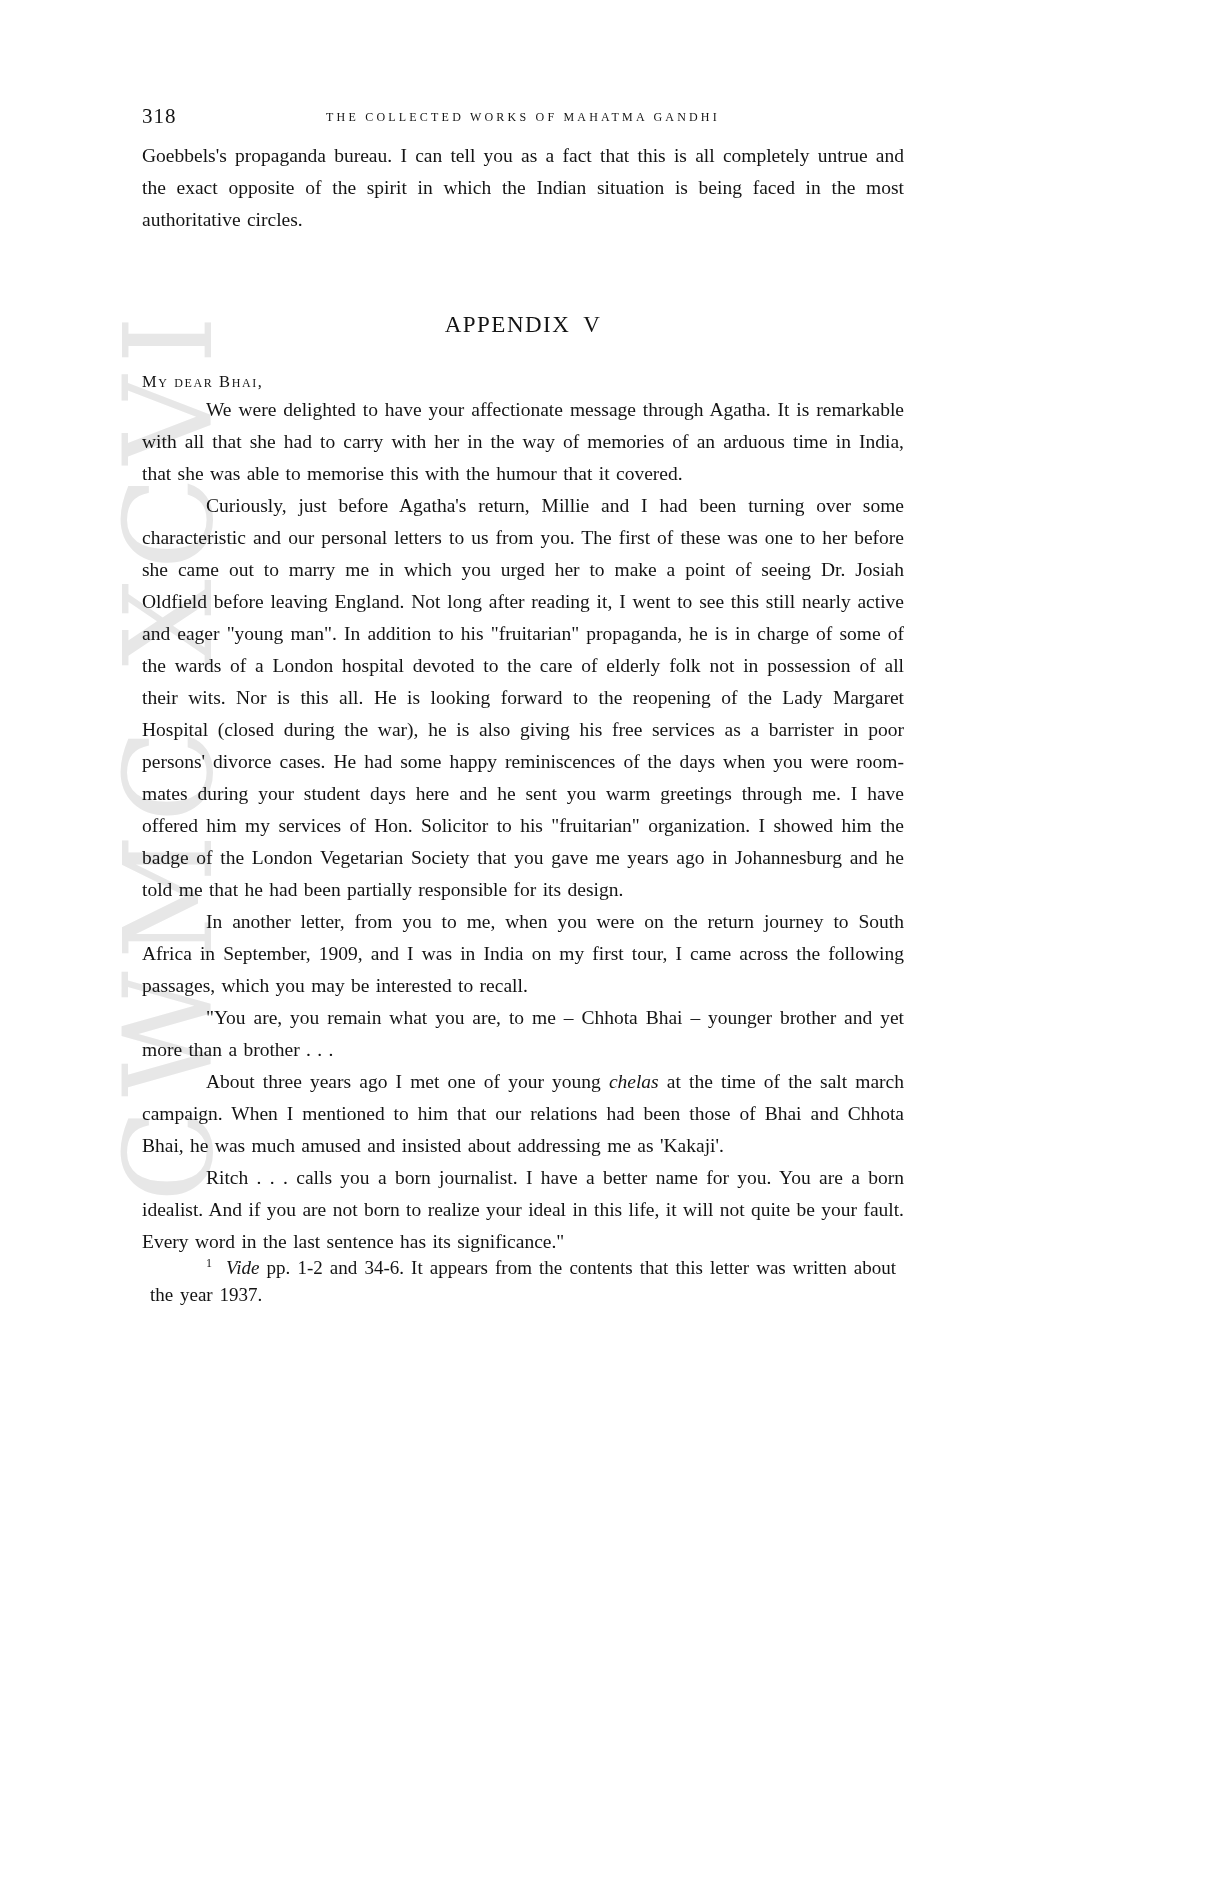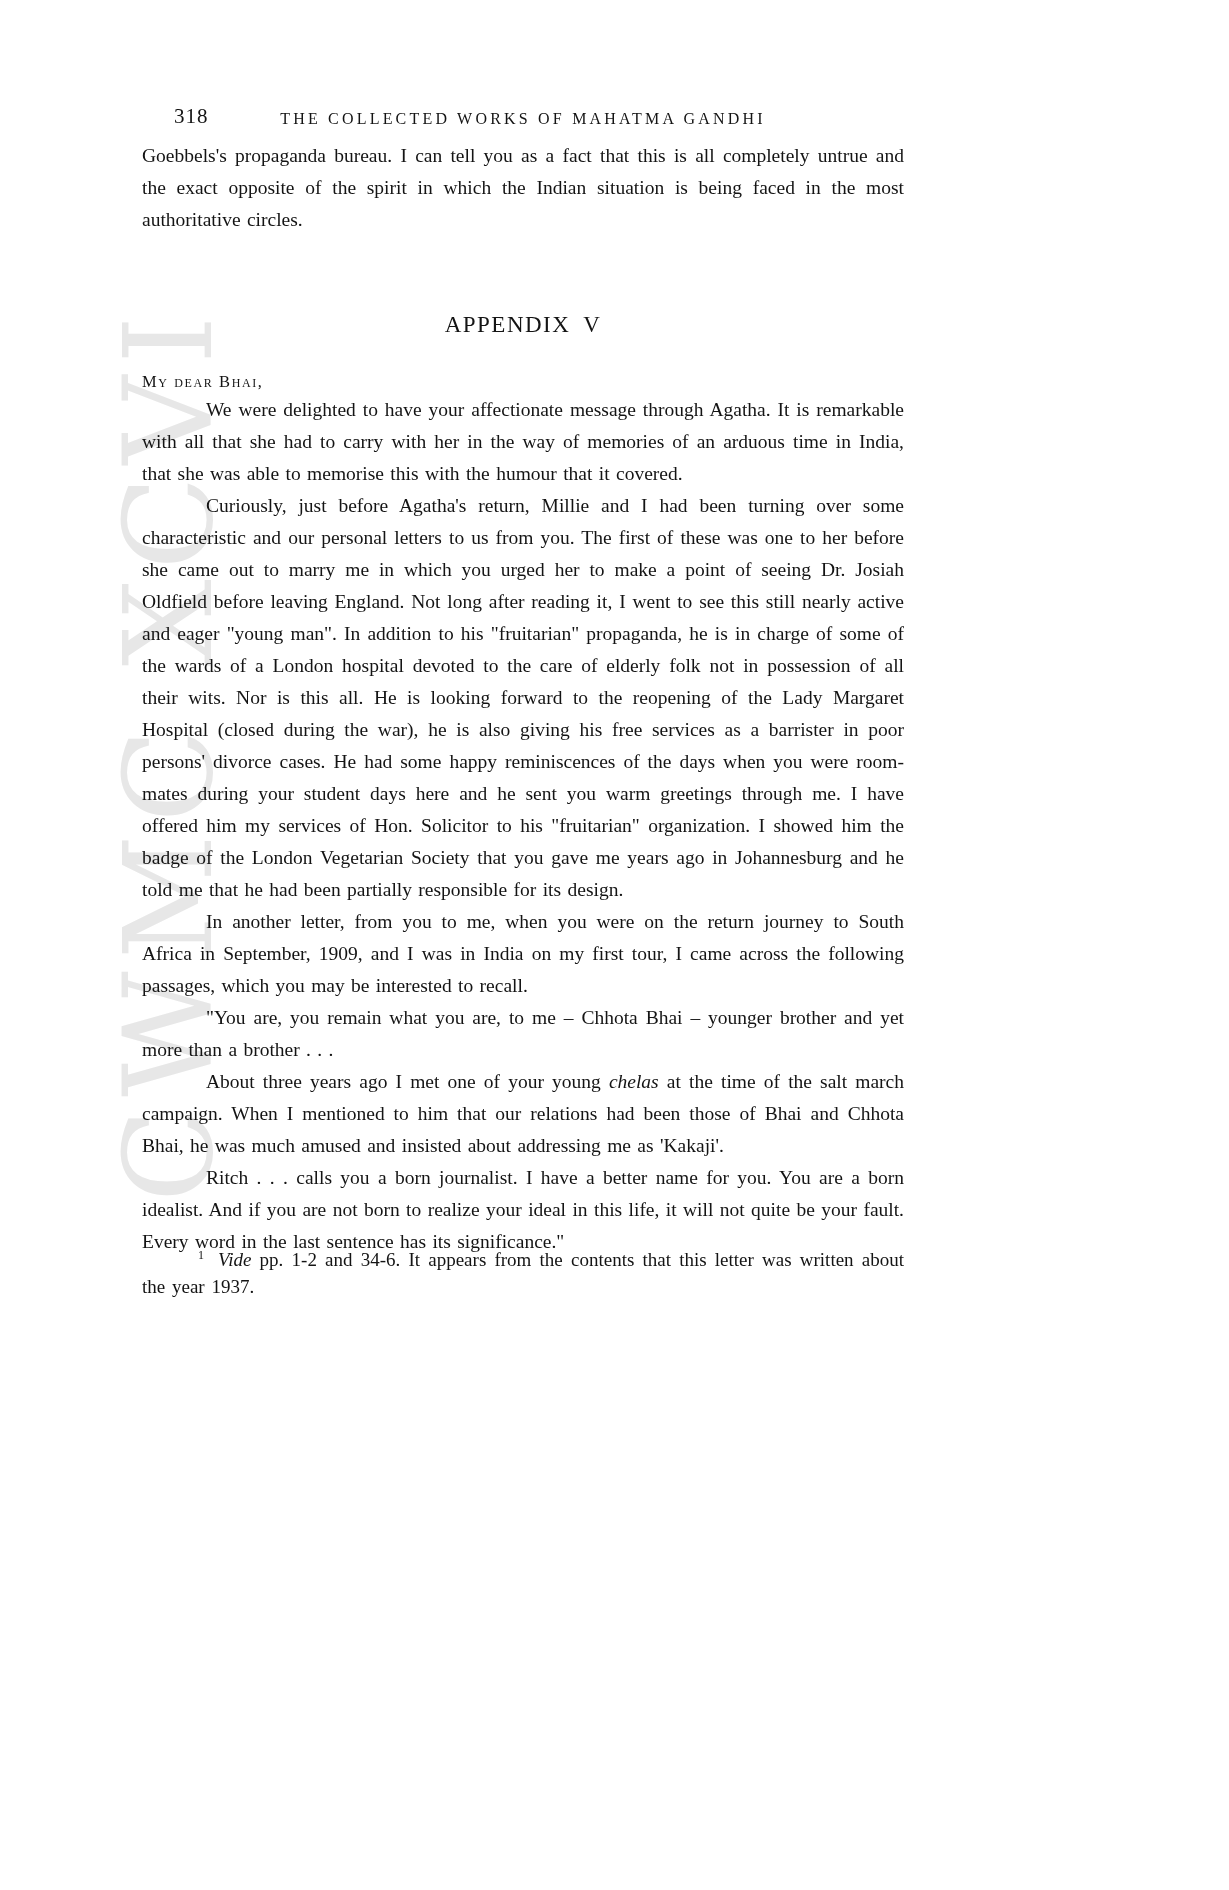--- a/index.html
+++ b/index.html
@@ -43,28 +43,27 @@
     width: 762px;
     height: 30px;
     z-index: 1;
   }
   .page-number {
     position: absolute;
     left: 0;
     top: 0;
     font-size: 21px;
     letter-spacing: 1px;
-    margin-left: 32px;
   }
   .running-title {
     position: absolute;
     left: 50%;
     top: 6px;
     transform: translateX(-50%);
-    font-size: 16px;
+    font-size: 12px;
     letter-spacing: 3.2px;
     white-space: nowrap;
   }
 
   
   .text-block {
     position: absolute;
     left: 142px;
     top: 140px;
     width: 762px;
@@ -112,21 +111,21 @@
 
   
   .footnote {
     position: absolute;
     left: 142px;
     top: 1246px;
     width: 762px;
     z-index: 1;
   }
   .footnote p {
-    margin: 0;
+    margin: 8px;
     font-size: 19px;
     line-height: 27px;
     text-align: justify;
     text-indent: 56px;
     word-spacing: 2px;
   }
   .footnote sup {
     font-size: 12px;
     line-height: 0;
     margin-right: 14px;

